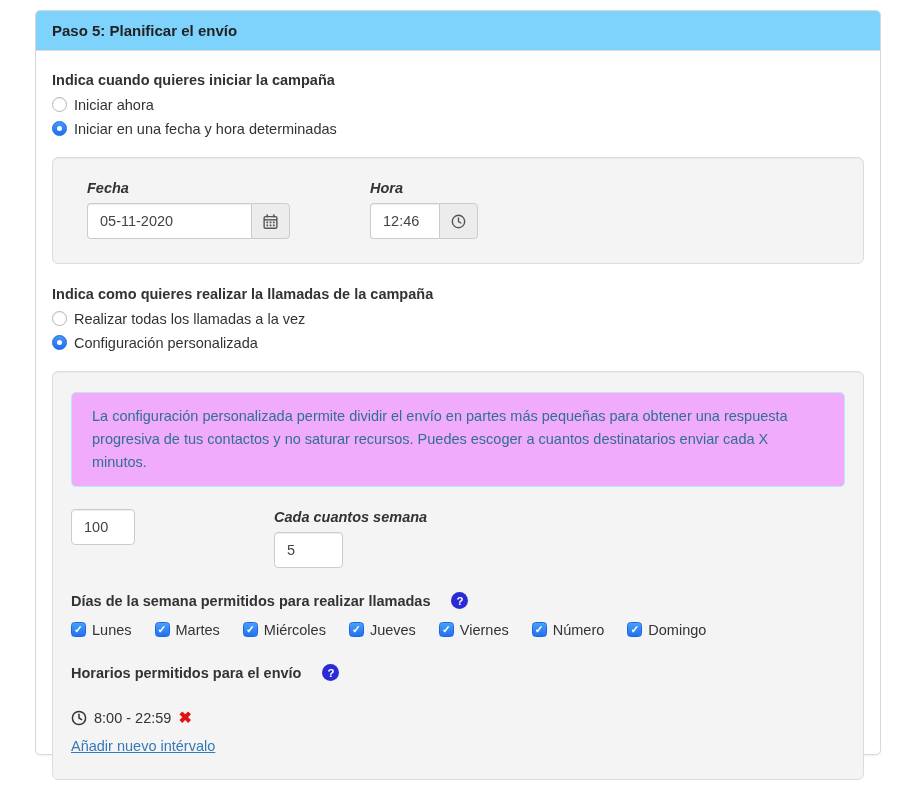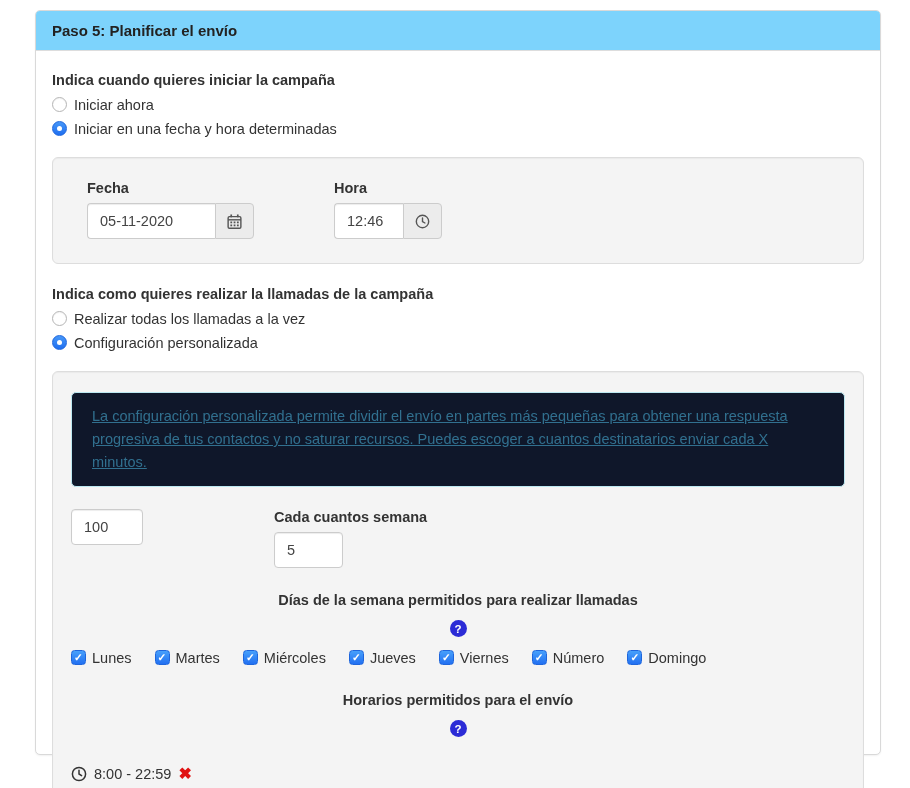--- a/index.html
+++ b/index.html
@@ -31,49 +31,48 @@
     content:""; position:absolute; left:50%; top:50%;
     width:5px; height:5px; margin:-2.5px 0 0 -2.5px;
     background:#fff; border-radius:50%;
   }
 
   .well {
     background:#f4f4f4; border:1px solid #ddd; border-radius:6px;
     box-shadow:inset 0 1px 1px rgba(0,0,0,.04);
   }
   .well-datetime { margin:20px 0 22px; padding:22px 34px 24px; display:flex; gap:80px; }
-  .field-label { font-weight:bold; font-size:14.5px; margin-bottom:7px; }
+  .field-label { font-weight:bold; font-size:14.5px; margin-bottom:7px;font-style:italic; }
   .input-group { display:flex; }
   .form-control {
     height:36px; border:1px solid #ccc; border-radius:4px;
     padding:0 12px; font-size:14.5px; color:#444;
     font-family:inherit; background:#fff;
     box-shadow:inset 0 1px 1px rgba(0,0,0,.075); outline:none;
   }
   .input-group .form-control { border-radius:4px 0 0 4px; border-right:0; }
-  .input-date { width:128px; }
+  .input-date { width:164px; }
   .input-time { width:69px; }
   .addon {
     width:39px; height:36px; background:#ececec; border:1px solid #ccc;
     border-radius:0 4px 4px 0; display:flex; align-items:center; justify-content:center;
   }
 
   .well-custom { margin-top:20px; padding:20px 18px 24px; }
   .alert-info {
-    background:#0f172a; border:1px solid #bce8f1; border-radius:5px;
+    background:#f0abfc; border:1px solid #bce8f1; border-radius:5px;
     color:#31708f; padding:12px 20px; font-size:14.5px; line-height:23px;
     margin-bottom:22px;
-    text-decoration:underline;
   }
   .inline-form { display:flex; }
   .form-group-recipients { width:203px; }
-  .input-recipients { width:72px; }
+  .input-recipients { width:64px; }
   .input-minutes { width:69px; }
 
-  .label-with-help { display:flex; align-items:center; gap:12px; font-weight:bold; font-size:14.5px;flex-direction:column; }
+  .label-with-help { display:flex; align-items:center; gap:21px; font-weight:bold; font-size:14.5px; }
   .mt-days { margin-top:24px; }
   .mt-hours { margin-top:26px; }
   .help-icon {
     width:17px; height:17px; border-radius:50%; background:#2b2bd6;
     color:#fff; font-size:11.5px; font-weight:bold; flex:none;
     display:flex; align-items:center; justify-content:center; cursor:pointer;
   }
 
   .checkbox-row { display:flex; gap:23px; margin-top:13px; font-size:14.5px; }
   .checkbox-item { display:flex; gap:6px; cursor:default; }

